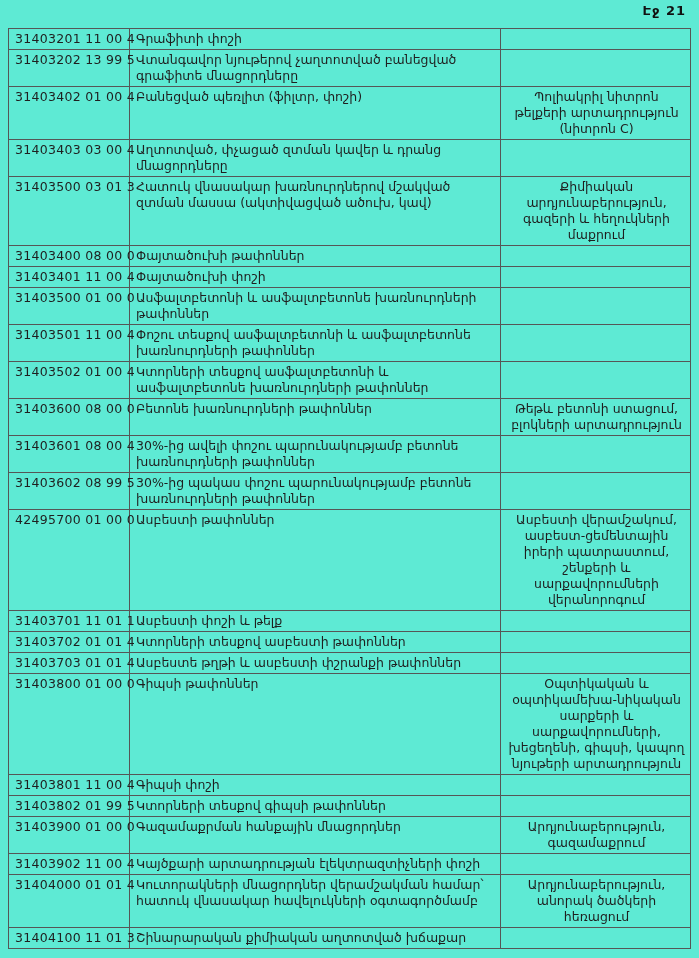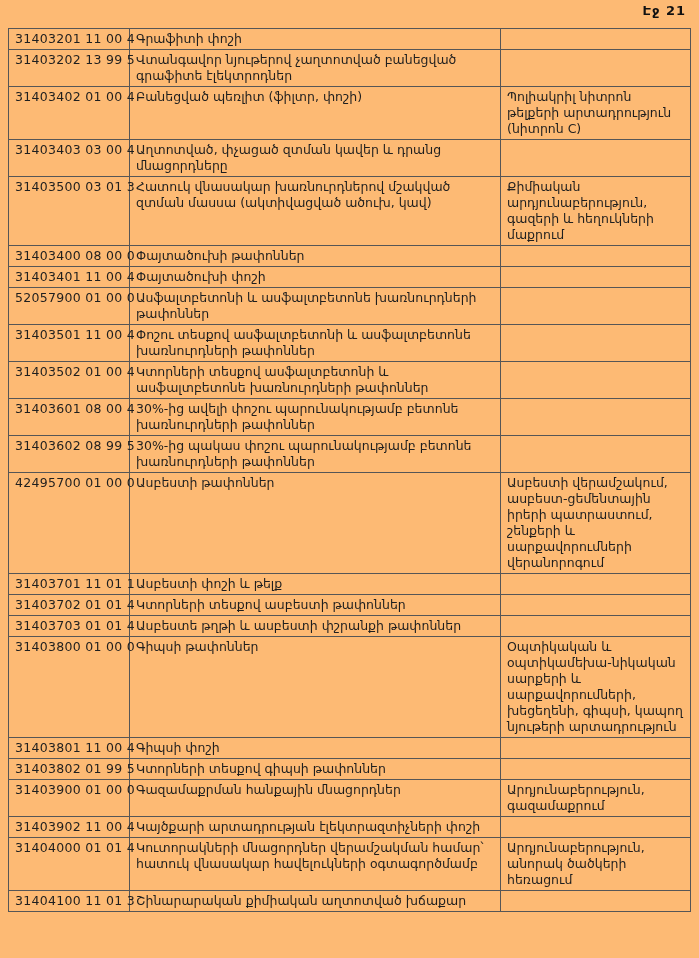--- a/index.html
+++ b/index.html
@@ -4,21 +4,21 @@
 <style>
   html, body {
     margin: 0;
     padding: 0;
     background: #ffffff;
   }
   .page {
     position: relative;
     width: 699px;
     height: 958px;
-    background: #fdba74;
+    background: #5eead4;
     font-family: "DejaVu Sans", "Liberation Sans", sans-serif;
     color: #1f1f1f;
     overflow: hidden;
   }
   .page-num {
     position: absolute;
     top: 3px;
     right: 13px;
     font-size: 13px;
     font-weight: bold;
@@ -47,20 +47,21 @@
     word-wrap: break-word;
   }
   td.cell-code {
     white-space: nowrap;
     padding-left: 9px;
     letter-spacing: 0.3px;
     margin-top: 28px;
   }
   td.cell-note {
     padding-left: 5px;
+    text-align: center;
   }
 </style>
 </head>
 <body>
 
 <div class="page">
   <div class="page-num">Էջ 21</div>
 
   <table class="waste-table">
     <colgroup>
@@ -69,21 +70,21 @@
       <col class="c3">
     </colgroup>
     <tbody id="table-body">
         <tr>
           <td class="cell-code">31403201 11 00 4</td>
           <td class="cell-desc">Գրաֆիտի փոշի</td>
           <td class="cell-note"></td>
         </tr>
         <tr>
           <td class="cell-code">31403202 13 99 5</td>
-          <td class="cell-desc">Վտանգավոր նյութերով չաղտոտված բանեցված գրաֆիտե էլեկտրոդներ</td>
+          <td class="cell-desc">Վտանգավոր նյութերով չաղտոտված բանեցված գրաֆիտե մնացորդները</td>
           <td class="cell-note"></td>
         </tr>
         <tr>
           <td class="cell-code">31403402 01 00 4</td>
           <td class="cell-desc">Բանեցված  պեռլիտ (ֆիլտր, փոշի)</td>
           <td class="cell-note">Պոլիակրիլ նիտրոն թելքերի արտադրություն (նիտրոն C)</td>
         </tr>
         <tr>
           <td class="cell-code">31403403 03 00 4</td>
           <td class="cell-desc">Աղտոտված, փչացած զտման կավեր և դրանց մնացորդները</td>
@@ -98,33 +99,38 @@
           <td class="cell-code">31403400 08 00 0</td>
           <td class="cell-desc">Փայտածուխի թափոններ</td>
           <td class="cell-note"></td>
         </tr>
         <tr>
           <td class="cell-code">31403401 11 00 4</td>
           <td class="cell-desc">Փայտածուխի փոշի</td>
           <td class="cell-note"></td>
         </tr>
         <tr>
-          <td class="cell-code">52057900 01 00 0</td>
+          <td class="cell-code">31403500 01 00 0</td>
           <td class="cell-desc">Ասֆալտբետոնի և ասֆալտբետոնե խառնուրդների թափոններ</td>
           <td class="cell-note"></td>
         </tr>
         <tr>
           <td class="cell-code">31403501 11 00 4</td>
           <td class="cell-desc">Փոշու տեսքով ասֆալտբետոնի և ասֆալտբետոնե խառնուրդների թափոններ</td>
           <td class="cell-note"></td>
         </tr>
         <tr>
           <td class="cell-code">31403502 01 00 4</td>
           <td class="cell-desc">Կտորների տեսքով ասֆալտբետոնի և ասֆալտբետոնե խառնուրդների թափոններ</td>
           <td class="cell-note"></td>
+        </tr>
+        <tr>
+          <td class="cell-code">31403600 08 00 0</td>
+          <td class="cell-desc">Բետոնե խառնուրդների թափոններ</td>
+          <td class="cell-note">Թեթև բետոնի ստացում, բլոկների արտադրություն</td>
         </tr>
         <tr>
           <td class="cell-code">31403601 08 00 4</td>
           <td class="cell-desc">30%-ից ավելի փոշու պարունակությամբ բետոնե խառնուրդների թափոններ</td>
           <td class="cell-note"></td>
         </tr>
         <tr>
           <td class="cell-code">31403602 08 99 5</td>
           <td class="cell-desc">30%-ից պակաս փոշու պարունակությամբ բետոնե խառնուրդների թափոններ</td>
           <td class="cell-note"></td>

